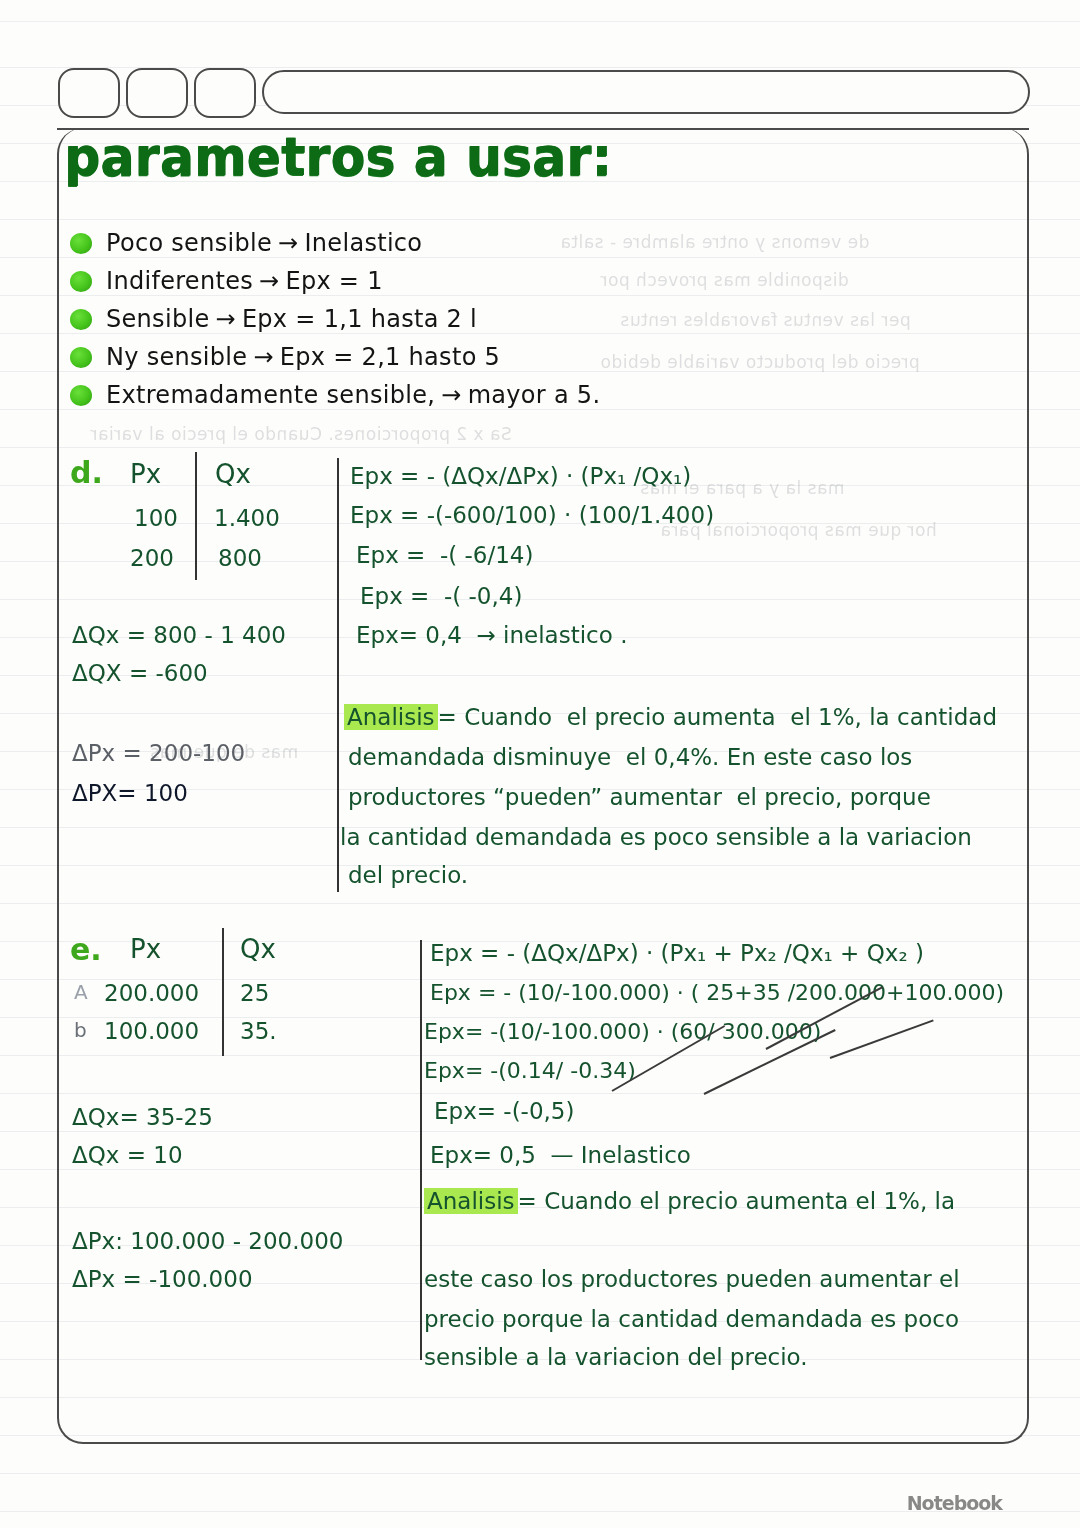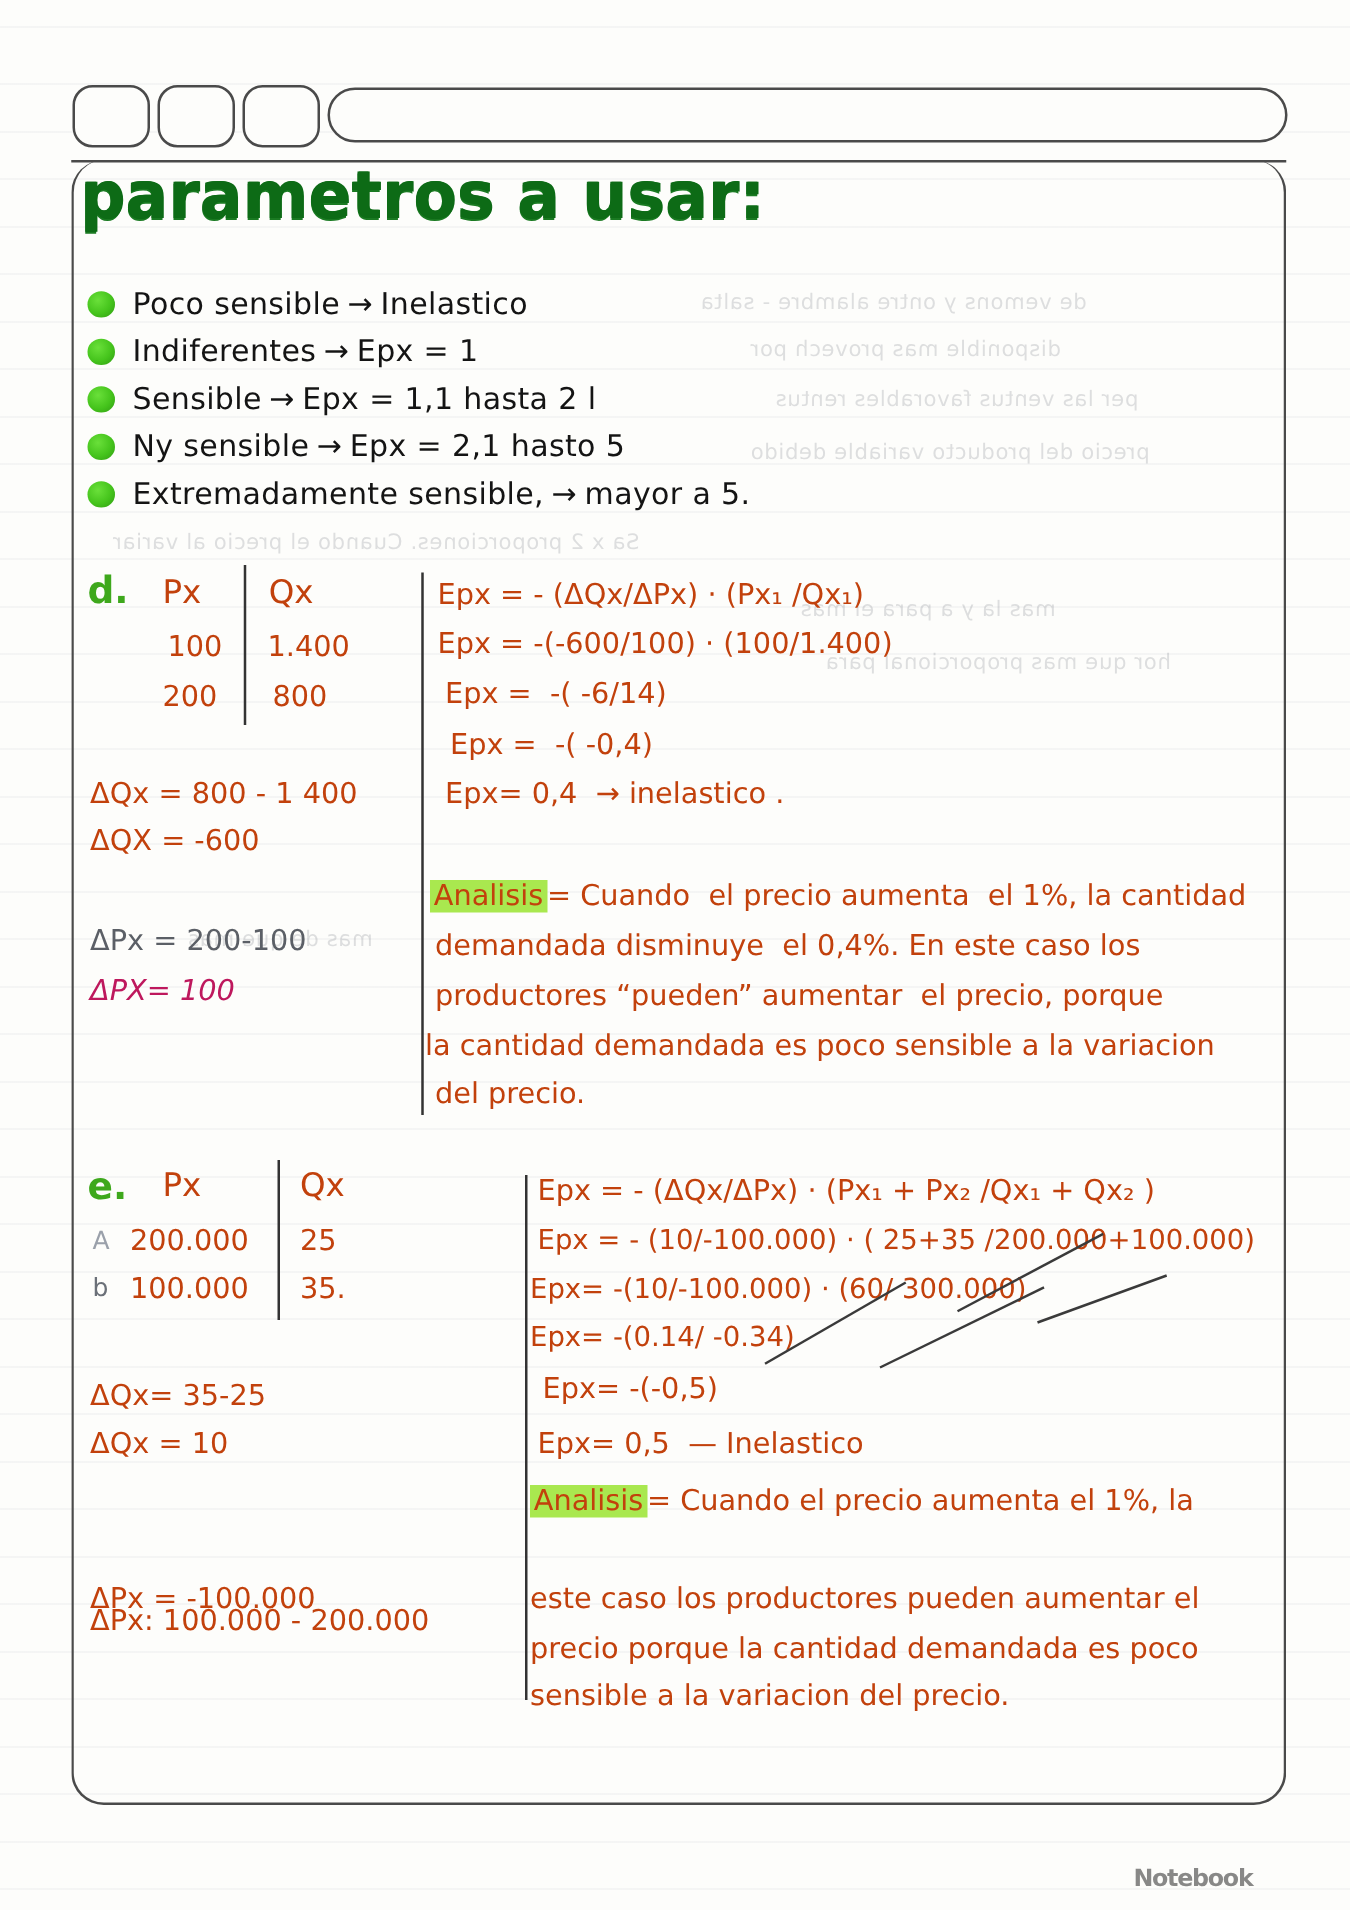--- a/index.html
+++ b/index.html
@@ -138,21 +138,21 @@
 
   .vline {
     position: absolute;
     width: 2px;
     background: #333;
   }
 
   .line {
     position: absolute;
     font-size: 23px;
-    color: #c2410c;
+    color: #14532d;
     white-space: pre;
   }
 
   
   .hl {
     background: #a9e84f;
     padding: 0 3px;
     box-decoration-break: clone;
   }
 
@@ -230,21 +230,21 @@
   <div class="vline" style="left:195px; top:452px; height:128px;"></div>
 
   <div class="line" style="left:134px; top:505px;">100</div>
   <div class="line" style="left:214px; top:505px;">1.400</div>
   <div class="line" style="left:130px; top:545px;">200</div>
   <div class="line" style="left:218px; top:545px;">800</div>
 
   <div class="line" style="left:72px; top:622px;">ΔQx = 800 - 1 400</div>
   <div class="line" style="left:72px; top:660px;">ΔQX = -600</div>
   <div class="line" style="left:72px; top:740px; color:#5b5f66;">ΔPx = 200-100</div>
-  <div class="line" style="left:72px; top:780px; color:#be185d;font-style:italic;">ΔPX= 100</div>
+  <div class="line" style="left:72px; top:780px; color:#0f172a;">ΔPX= 100</div>
 
   <div class="vline" style="left:337px; top:458px; height:434px;"></div>
 
   <div class="line" style="left:350px; top:463px;">Epx = - (ΔQx/ΔPx) · (Px₁ /Qx₁)</div>
   <div class="line" style="left:350px; top:502px;">Epx = -(-600/100) · (100/1.400)</div>
   <div class="line" style="left:356px; top:542px;text-align:center;">Epx =  -( -6/14)</div>
   <div class="line" style="left:360px; top:583px;">Epx =  -( -0,4)</div>
   <div class="line" style="left:356px; top:622px;">Epx= 0,4  → inelastico .</div>
 
   <div class="line" style="left:344px; top:704px;"><span class="hl">Analisis</span><span>= Cuando  el precio aumenta  el 1%, la cantidad</span></div>
@@ -262,21 +262,21 @@
   <div class="line" style="left:74px; top:980px; color:#9aa0aa; font-size:20px;">A</div>
   <div class="line" style="left:104px; top:980px;">200.000</div>
   <div class="line" style="left:240px; top:980px;">25</div>
 
   <div class="line" style="left:74px; top:1018px; color:#6b7078; font-size:20px;">b</div>
   <div class="line" style="left:104px; top:1018px;">100.000</div>
   <div class="line" style="left:240px; top:1018px;">35.</div>
 
   <div class="line" style="left:72px; top:1104px;">ΔQx= 35-25</div>
   <div class="line" style="left:72px; top:1142px;">ΔQx = 10</div>
-  <div class="line" style="left:72px; top:1284px;">ΔPx: 100.000 - 200.000</div>
+  <div class="line" style="left:72px; top:1228px;">ΔPx: 100.000 - 200.000</div>
   <div class="line" style="left:72px; top:1266px;">ΔPx = -100.000</div>
 
   <div class="vline" style="left:420px; top:940px; height:420px;"></div>
 
   <div class="line" style="left:430px; top:940px;">Epx = - (ΔQx/ΔPx) · (Px₁ + Px₂ /Qx₁ + Qx₂ )</div>
   <div class="line" style="left:430px; top:980px; font-size:22px;">Epx = - (10/-100.000) · ( 25+35 /200.000+100.000)</div>
   <div class="line" style="left:424px; top:1019px; font-size:22px;">Epx= -(10/-100.000) · (60/ 300.000)</div>
   <div class="line" style="left:424px; top:1058px; font-size:22px;">Epx= -(0.14/ -0.34)</div>
   <div class="line" style="left:434px; top:1098px;">Epx= -(-0,5)</div>
   <div class="line" style="left:430px; top:1142px;">Epx= 0,5  — Inelastico</div>

